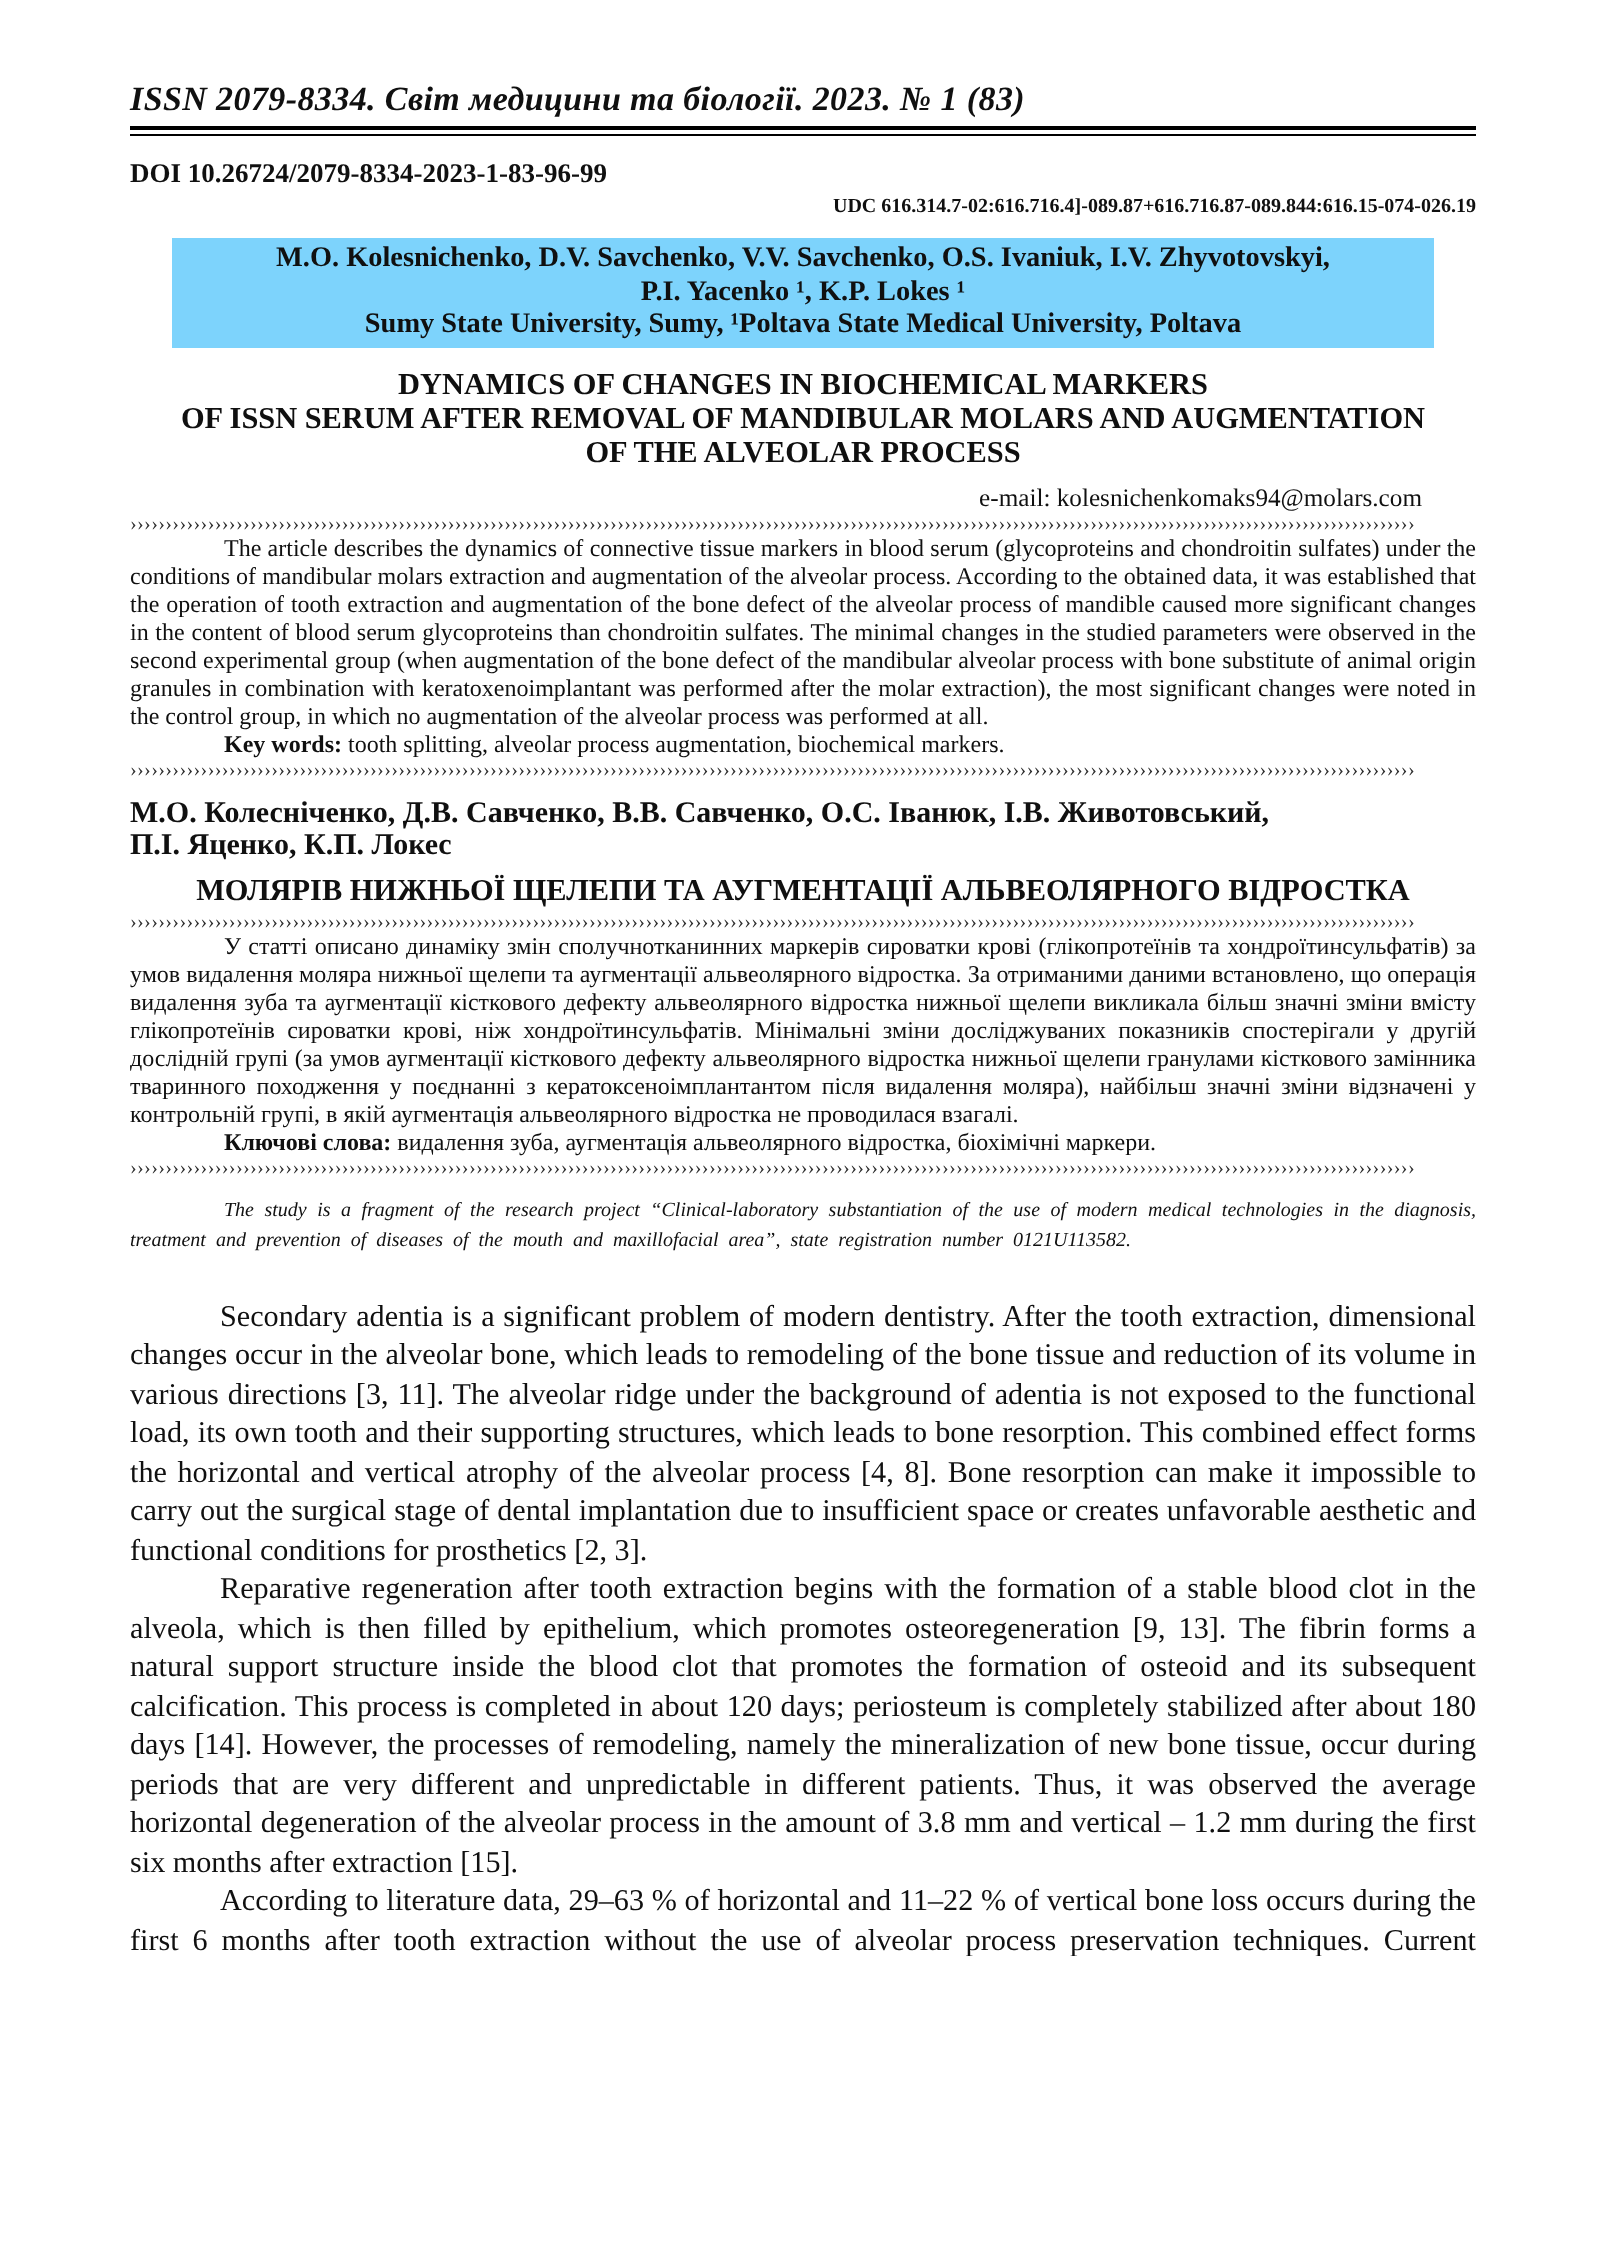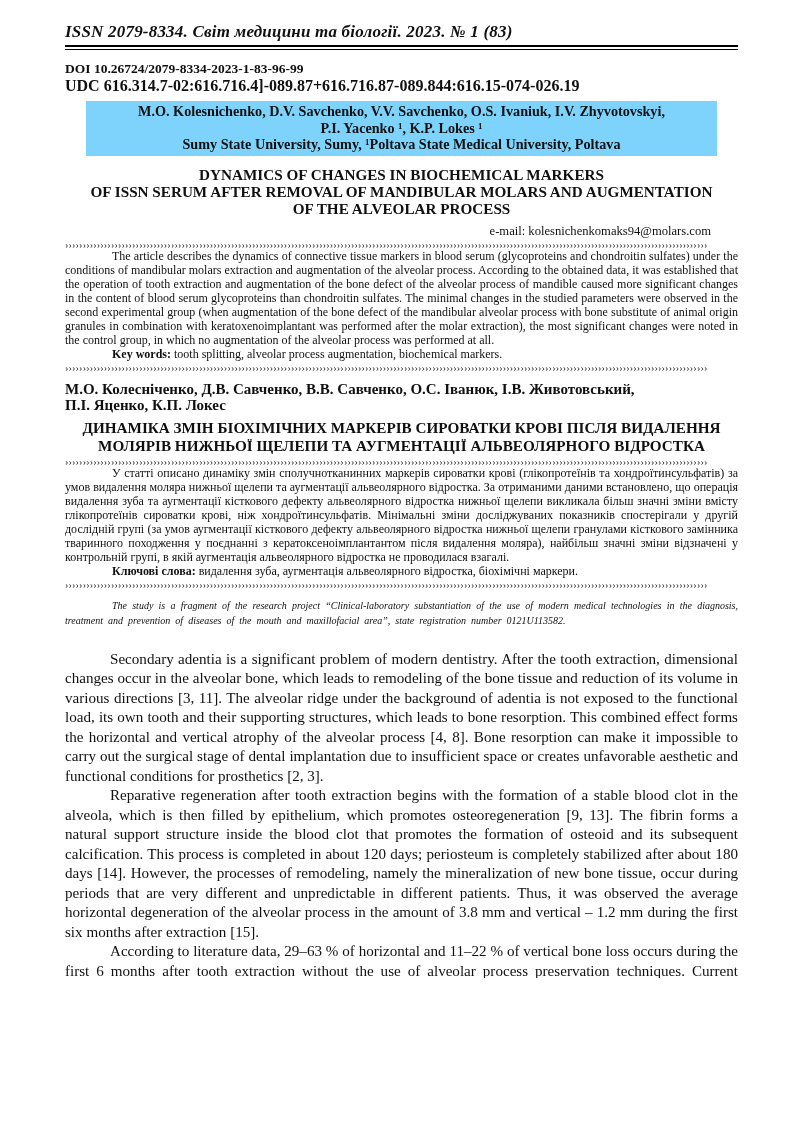--- a/index.html
+++ b/index.html
@@ -1,27 +1,27 @@
 <!DOCTYPE html>
 <html><head>
 <meta charset="utf-8">
 <style>
   html,body { margin:0; padding:0; background:#ffffff; }
   body { width:800px; height:1130px; color:#101010;
          font-family:"Liberation Serif", serif; }
   .page { box-sizing:border-box; width:800px; height:978px;
-          padding:22px 62px 0 65px; overflow:hidden; }
+          padding:40px 62px 0 65px; overflow:hidden; }
 
   .jheader { font-style:italic; font-weight:bold; font-size:17px;
              line-height:20px; letter-spacing:0.2px; }
   .rule2 { margin-top:3px; height:2px;
            border-top:2px solid #000; border-bottom:1px solid #000; }
 
   .doi { margin-top:11px; font-weight:bold; font-size:13.5px; line-height:16px; }
-  .udc { margin-top:1px;  font-weight:bold; font-size:16px; line-height:16px; }
+  .udc { margin-top:1px;  font-weight:bold; font-size:10px; line-height:16px;text-align:right; }
 
   .authors-box { width:631px; margin:7px auto 0; background:#7dd3fc;
                  text-align:center; font-weight:bold;
                  font-size:14.2px; line-height:16.6px; padding:2px 4px 3px;
                  box-sizing:border-box; }
 
   .title-en { margin:10px 0 0; text-align:center; font-weight:bold;
               font-size:15.2px; line-height:17.3px; }
 
   .email { margin-top:6px; text-align:right; padding-right:27px;
@@ -81,21 +81,20 @@
   <p class="small indent">The article describes the dynamics of connective tissue markers in blood serum (glycoproteins and chondroitin sulfates) under the conditions of mandibular molars extraction and augmentation of the alveolar process. According to the obtained data, it was established that the operation of tooth extraction and augmentation of the bone defect of the alveolar process of mandible caused more significant changes in the content of blood serum glycoproteins than chondroitin sulfates. The minimal changes in the studied parameters were observed in the second experimental group (when augmentation of the bone defect of the mandibular alveolar process with bone substitute of animal origin granules in combination with keratoxenoimplantant was performed after the molar extraction), the most significant changes were noted in the control group, in which no augmentation of the alveolar process was performed at all.</p>
   <p class="small indent"><b>Key words:</b><span> tooth splitting, alveolar process augmentation, biochemical markers.</span></p>
   <div class="zigzag">››››››››››››››››››››››››››››››››››››››››››››››››››››››››››››››››››››››››››››››››››››››››››››››››››››››››››››››››››››››››››››››››››››››››››››››››››››››››››››››››››››››››››››››››››››››</div>
 
   <div class="ua-authors">
     <div>М.О. Колесніченко, Д.В. Савченко, В.В. Савченко, О.С. Іванюк, І.В. Животовський,</div>
     <div>П.І. Яценко, К.П. Локес</div>
   </div>
 
   <div class="ua-title">
-    <div>ДИНАМІКА ЗМІН БІОХІМІЧНИХ МАРКЕРІВ СИРОВАТКИ КРОВІ ПІСЛЯ ВИДАЛЕННЯ</div>
     <div>МОЛЯРІВ НИЖНЬОЇ ЩЕЛЕПИ ТА АУГМЕНТАЦІЇ АЛЬВЕОЛЯРНОГО ВІДРОСТКА</div>
   </div>
 
   <div class="zigzag">››››››››››››››››››››››››››››››››››››››››››››››››››››››››››››››››››››››››››››››››››››››››››››››››››››››››››››››››››››››››››››››››››››››››››››››››››››››››››››››››››››››››››››››››››››››</div>
   <p class="small indent">У статті описано динаміку змін сполучнотканинних маркерів сироватки крові (глікопротеїнів та хондроїтинсульфатів) за умов видалення моляра нижньої щелепи та аугментації альвеолярного відростка. За отриманими даними встановлено, що операція видалення зуба та аугментації кісткового дефекту альвеолярного відростка нижньої щелепи викликала більш значні зміни вмісту глікопротеїнів сироватки крові, ніж хондроїтинсульфатів. Мінімальні зміни досліджуваних показників спостерігали у другій дослідній групі (за умов аугментації кісткового дефекту альвеолярного відростка нижньої щелепи гранулами кісткового замінника тваринного походження у поєднанні з кератоксеноімплантантом після видалення моляра), найбільш значні зміни відзначені у контрольній групі, в якій аугментація альвеолярного відростка не проводилася взагалі.</p>
   <p class="small indent"><b>Ключові слова:</b><span> видалення зуба, аугментація альвеолярного відростка, біохімічні маркери.</span></p>
   <div class="zigzag">››››››››››››››››››››››››››››››››››››››››››››››››››››››››››››››››››››››››››››››››››››››››››››››››››››››››››››››››››››››››››››››››››››››››››››››››››››››››››››››››››››››››››››››››››››››</div>
 
   <p class="fragment">The study is a fragment of the research project “Clinical-laboratory substantiation of the use of modern medical technologies in the diagnosis, treatment and prevention of diseases of the mouth and maxillofacial area”, state registration number 0121U113582.</p>
 

